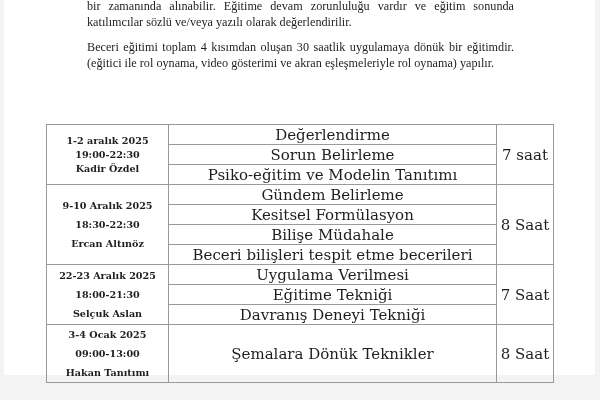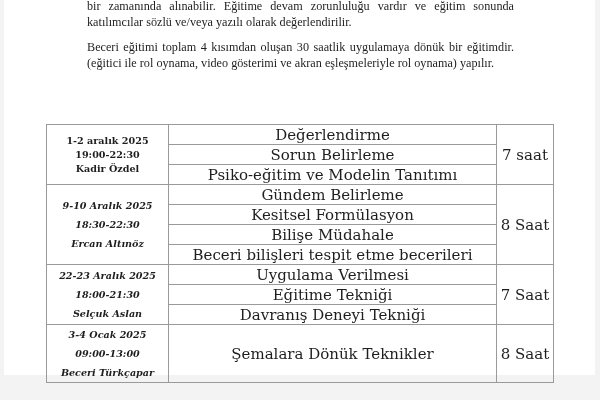--- a/index.html
+++ b/index.html
@@ -48,21 +48,21 @@
     text-align: center;
     vertical-align: middle;
   }
   td.info {
     width: 121px;
     font-size: 9.6px;
     font-weight: bold;
     line-height: 14px;
   }
   td.info .ln { display: block; }
-  td.info.spaced { line-height: 19px; font-style: italic; }
+  td.info.spaced { line-height: 19px; }
   td.topic {
     width: 327px;
     height: 19px;
     font-size: 15px;
   }
   td.hours {
     width: 56px;
     font-size: 15px;
   }
   tr.big td.topic { height: 57px; }
@@ -133,21 +133,21 @@
       <td class="topic">Eğitime Tekniği</td>
     </tr>
     <tr>
       <td class="topic">Davranış Deneyi Tekniği</td>
     </tr>
 
     <tr class="big">
       <td class="info spaced">
         <span class="ln">3-4 Ocak 2025</span>
         <span class="ln">09:00-13:00</span>
-        <span class="ln">Beceri Türkçapar</span>
+        <span class="ln">Hakan Tanıtımı</span>
       </td>
       <td class="topic">Şemalara Dönük Teknikler</td>
       <td class="hours">8 Saat</td>
     </tr>
   </tbody>
     </table>
 
 </div>
 
 </body></html>

